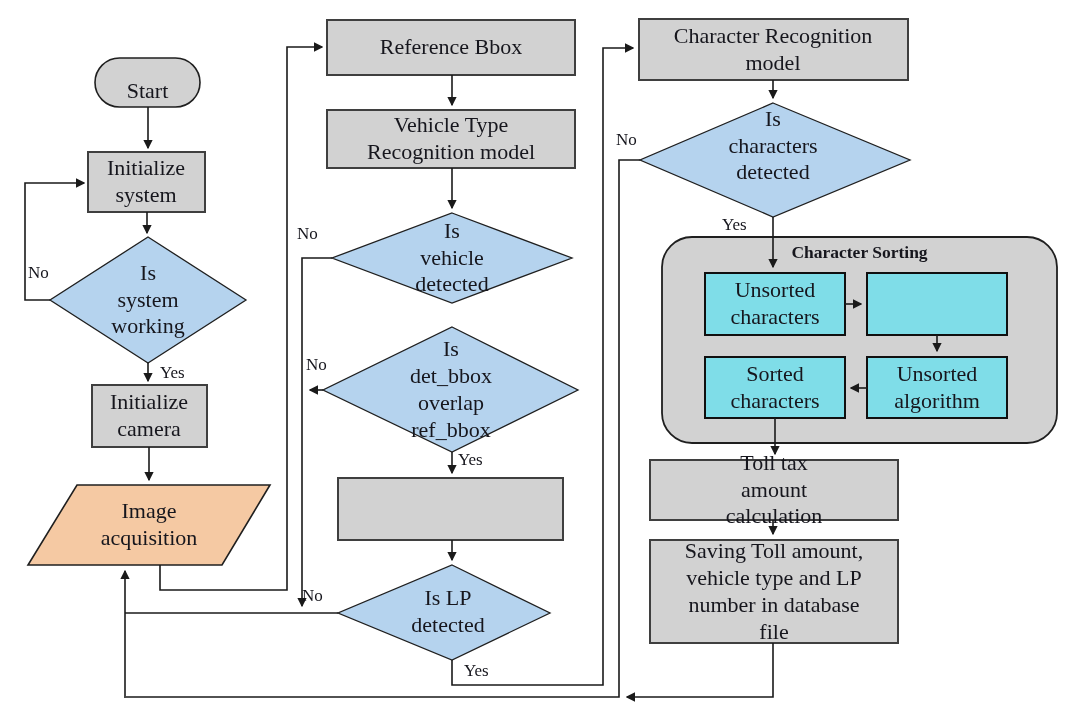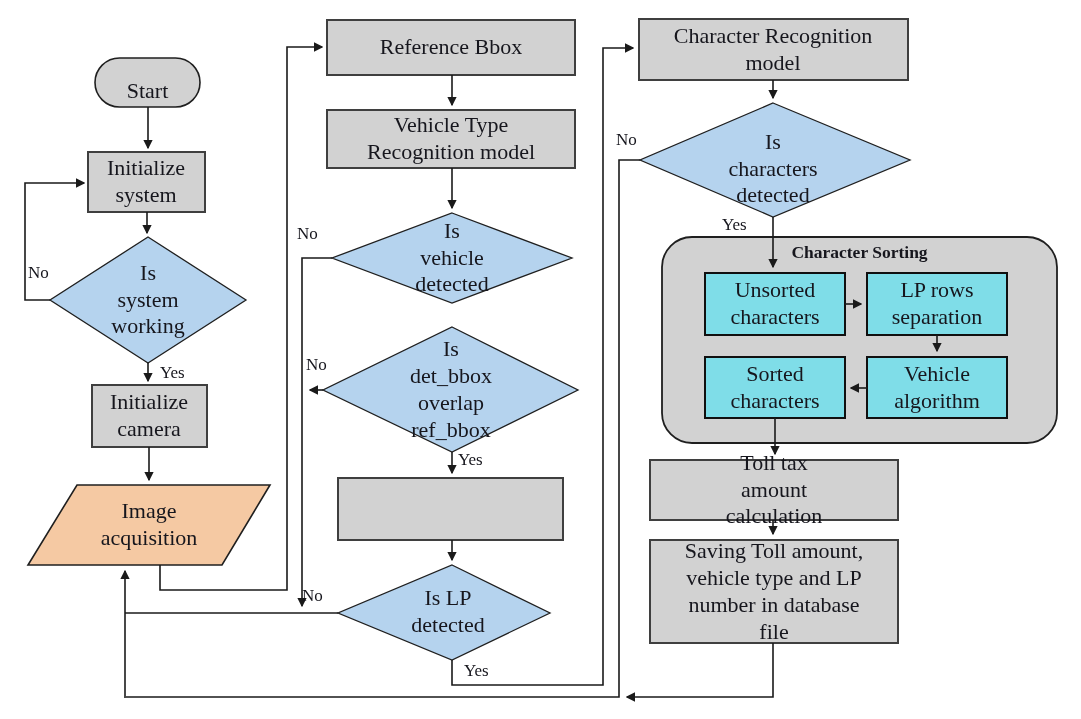--- a/index.html
+++ b/index.html
@@ -86,26 +86,25 @@
   <div class="nl" style="left:96px;top:152px;width:100px;height:60px;">Initialize system</div>
   <div class="nl" style="left:119px;top:252px;width:58px;height:96px;">Is system working</div>
   <div class="nl" style="left:99px;top:385px;width:100px;height:62px;">Initialize camera</div>
   <div class="nl" style="left:101px;top:485px;width:96px;height:80px;">Image acquisition</div>
   <div class="nl" style="left:327px;top:20px;width:248px;height:55px;">Reference Bbox</div>
   <div class="nl" style="left:410px;top:218px;width:84px;height:80px;">Is vehicle detected</div>
   <div class="nl" style="left:346px;top:110px;width:210px;height:58px;">Vehicle Type Recognition model</div>
   <div class="nl" style="left:405px;top:338px;width:92px;height:104px;">Is det_bbox overlap ref_bbox</div>
   <div class="nl" style="left:415px;top:567px;width:66px;height:90px;">Is LP detected</div>
   <div class="nl" style="left:668px;top:19px;width:210px;height:61px;">Character Recognition model</div>
-  <div class="nl" style="left:721px;top:119px;width:104px;height:100px;">Is characters detected</div>
+  <div class="nl" style="left:721px;top:96px;width:104px;height:100px;">Is characters detected</div>
   <div class="nl bold" style="left:662px;top:241px;width:395px;height:24px;">Character Sorting</div>
   <div class="nl" style="left:720px;top:273px;width:110px;height:62px;">Unsorted characters</div>
-  <div class="nl" style="left:882px;top:273px;width:110px;height:62px;">LP rows separation</div>
   <div class="nl" style="left:720px;top:357px;width:110px;height:61px;">Sorted characters</div>
-  <div class="nl" style="left:882px;top:357px;width:110px;height:61px;">Vehicle algorithm</div>
+  <div class="nl" style="left:882px;top:357px;width:110px;height:61px;">Unsorted algorithm</div>
   <div class="nl" style="left:709px;top:460px;width:130px;height:60px;">Toll tax amount calculation</div>
   <div class="nl" style="left:680px;top:540px;width:188px;height:104px;">Saving Toll amount, vehicle type and LP number in database file</div>
 
   <div class="el" style="left:28px;top:263px;">No</div>
   <div class="el" style="left:160px;top:363px;">Yes</div>
   <div class="el" style="left:297px;top:224px;">No</div>
   <div class="el" style="left:306px;top:355px;">No</div>
   <div class="el" style="left:458px;top:450px;">Yes</div>
   <div class="el" style="left:302px;top:586px;">No</div>
   <div class="el" style="left:464px;top:661px;">Yes</div>

